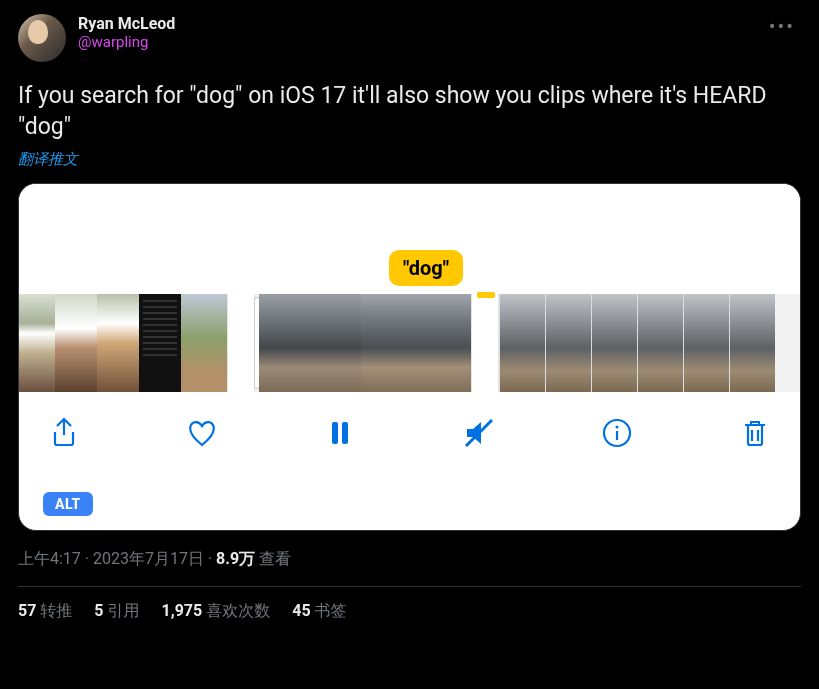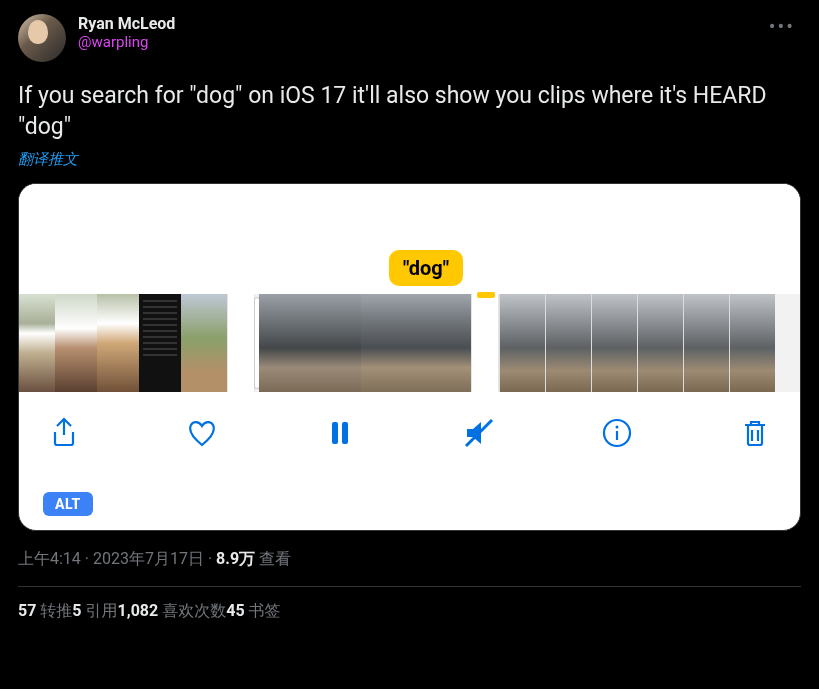--- a/index.html
+++ b/index.html
@@ -174,20 +174,21 @@
     font-size: 16px;
   }
   .meta .views-num { color: #e7e9ea; font-weight: 700; margin-top: 21px; }
   .divider {
     border: none;
     border-top: 1px solid #2f3336;
     margin: 16px 0 14px 0;
   }
   .stats {
     display: flex;
+    gap: 22px;
     font-size: 16px;
     color: #71767b;
     padding-bottom: 12px;
   }
   .stats .num { color: #e7e9ea; font-weight: 700; margin-right: 4px;}
 </style>
 </head>
 <body>
 
 <div class="tweet">
@@ -268,39 +269,39 @@
       <div class="tool-icon">
         <svg viewBox="0 0 32 32">
             <path d="M6 8 h20 M12 8 v-3 h8 v3 M9 8 v18 a2 2 0 0 0 2 2 h10 a2 2 0 0 0 2 -2 V8 M13 13 v11 M19 13 v11"></path>
           </svg>
       </div>
     </div>
     <div class="alt-badge">ALT</div>
   </div>
 
   <div class="meta">
-    <span>上午4:14</span>
+    <span>上午4:17</span>
     <span> · </span>
     <span>2023年7月17日</span>
     <span> · </span>
     <span class="views-num">8.9万</span>
     <span> </span>
     <span>查看</span>
   </div>
 
   <hr class="divider">
 
   <div class="stats">
     <div>
       <span class="num">57</span><span>转推</span>
     </div>
     <div>
       <span class="num">5</span><span>引用</span>
     </div>
     <div>
-      <span class="num">1,082</span><span>喜欢次数</span>
+      <span class="num">1,975</span><span>喜欢次数</span>
     </div>
     <div>
       <span class="num">45</span><span>书签</span>
     </div>
   </div>
 
 </div>
 
 </body></html>

